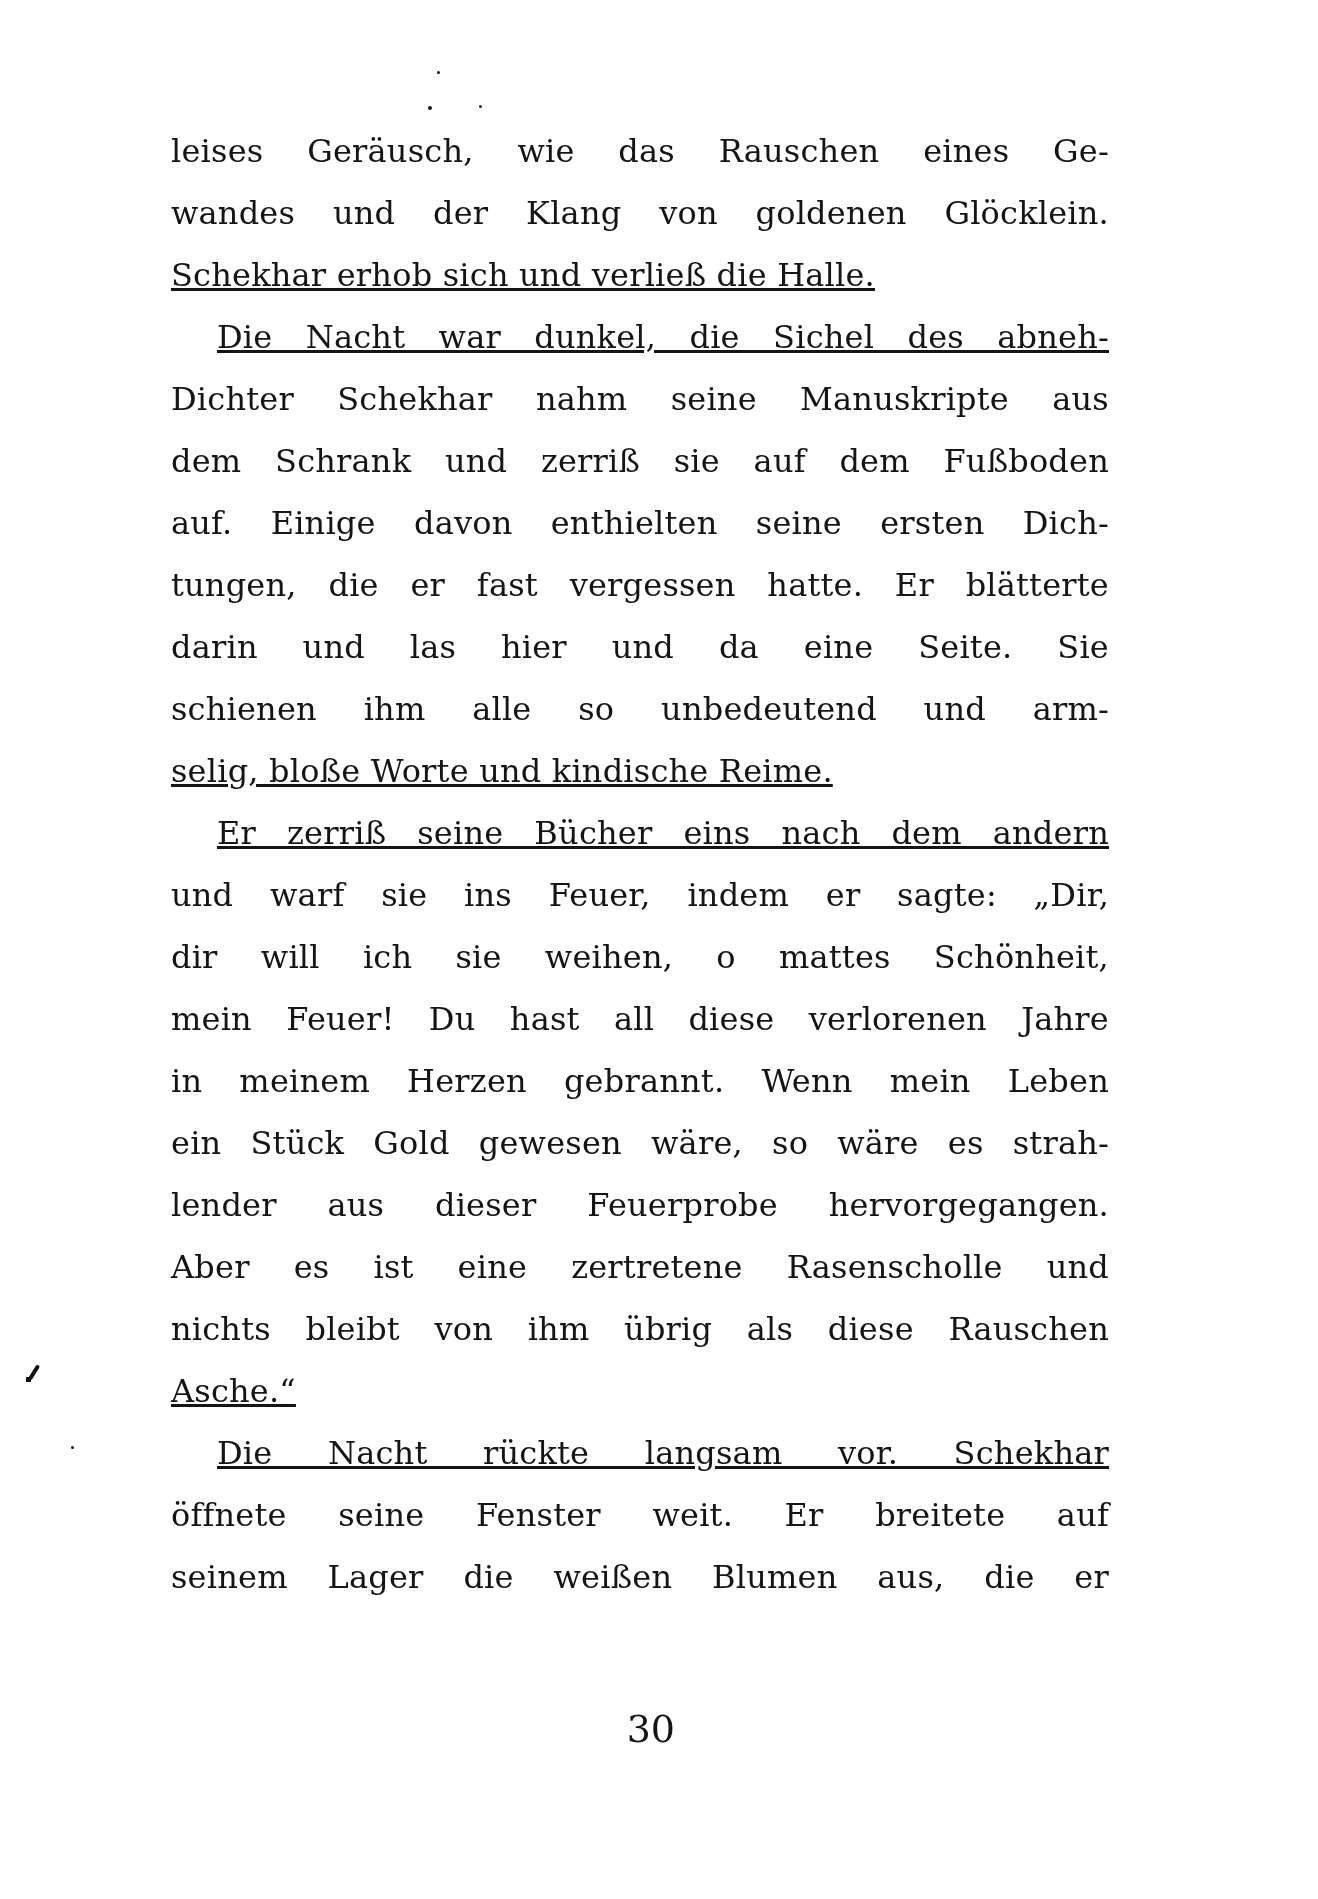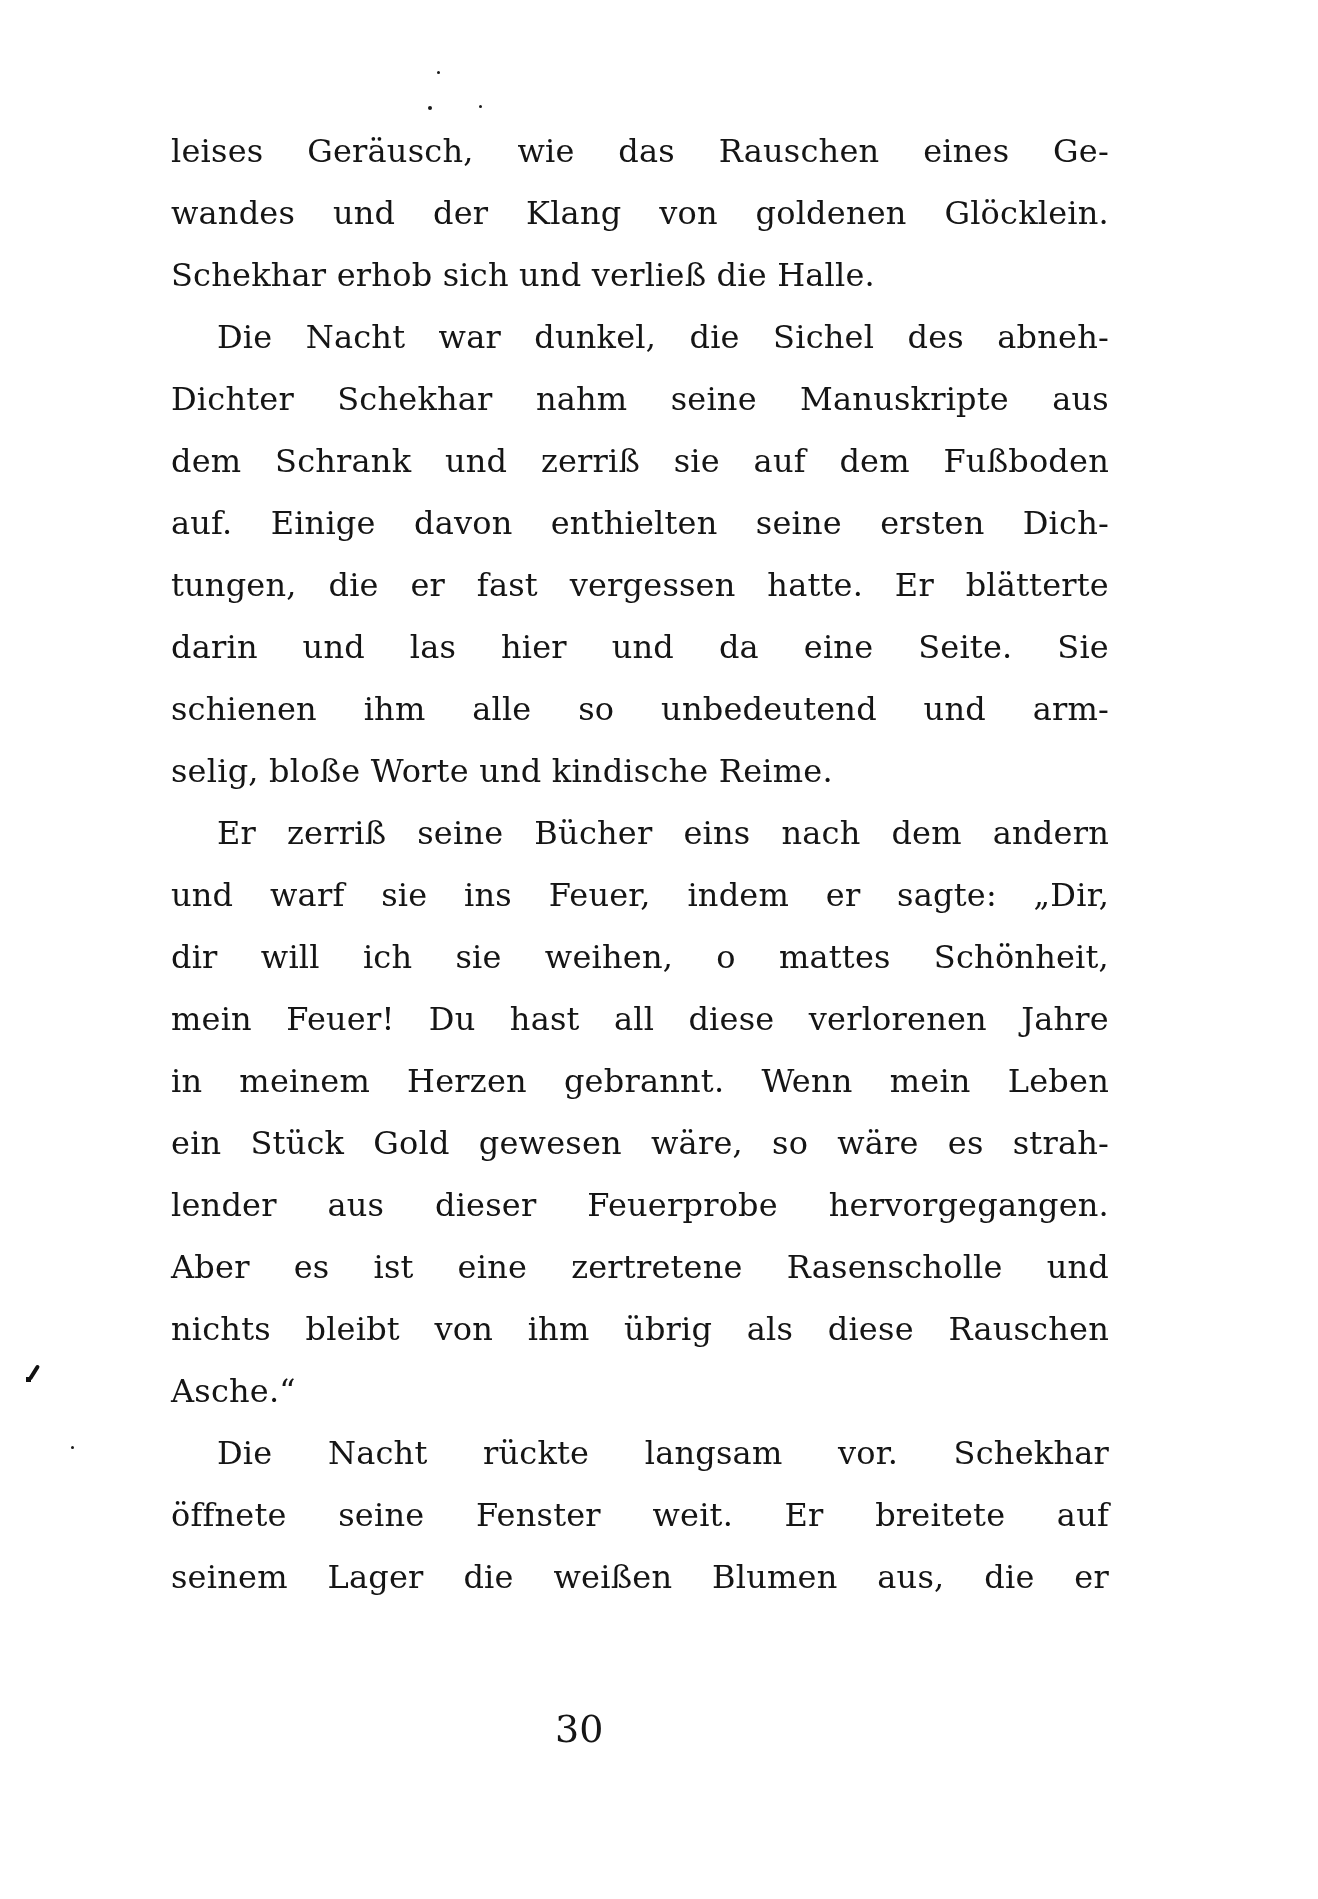--- a/index.html
+++ b/index.html
@@ -29,30 +29,32 @@
   }
   .line {
     height: 62px;
     text-align: justify;
     text-align-last: justify;
     text-justify: inter-word;
   }
   .line.end {
     text-align: right;
     text-align-last: left;
+    text-decoration: underline;
   }
   .line.indent {
     text-indent: 46px;
+    text-decoration: underline;
   }
   .pageno {
     position: absolute;
     top: 1708px;
     left: 555px;
     width: 120px;
-    text-align: left;
+    text-align: right;
     font-size: 38px;
     line-height: 42px;
   }
   
   .speck {
     position: absolute;
     background: #1a1a1a;
     border-radius: 50%;
   }
   .mark-stroke {

